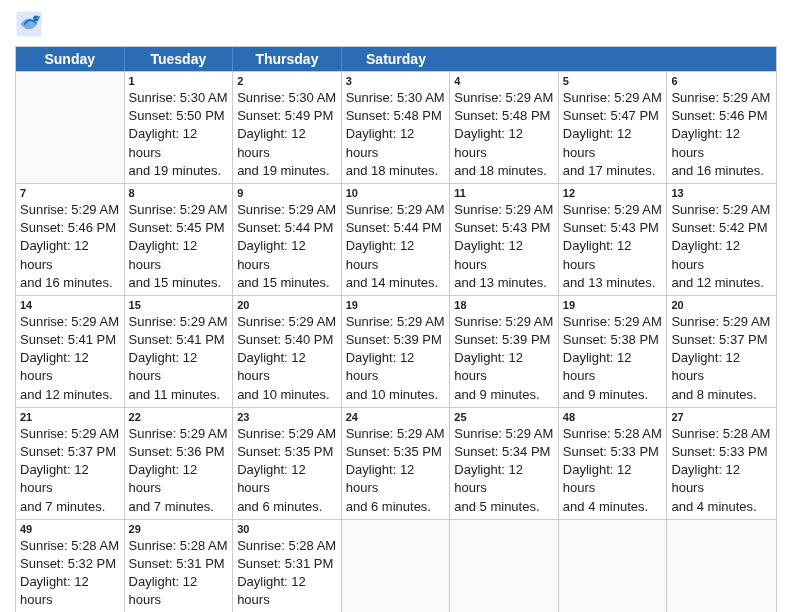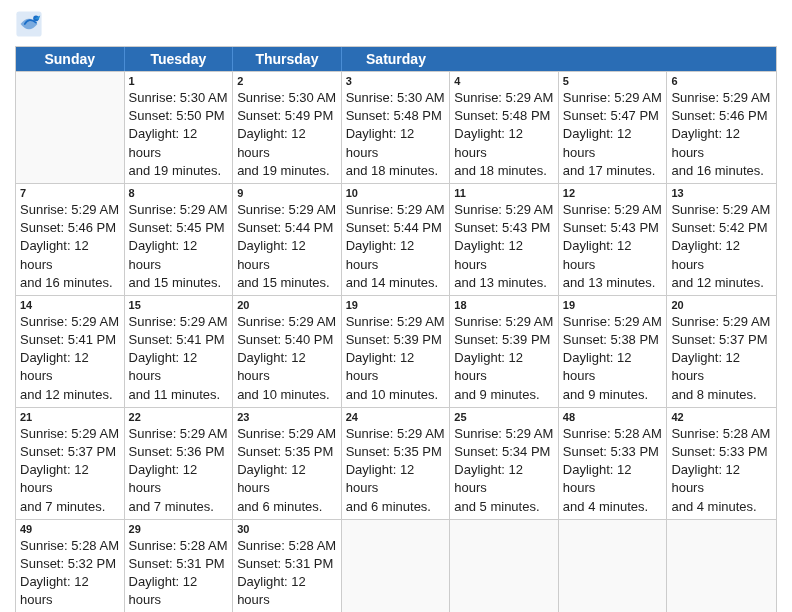--- a/index.html
+++ b/index.html
@@ -244,21 +244,21 @@
           </div>
           <div class="cal-cell">
             <span class="day-num">25</span>
             <div class="cell-text">Sunrise: 5:29 AM<br>Sunset: 5:34 PM<br>Daylight: 12 hours<br>and 5 minutes.</div>
           </div>
           <div class="cal-cell">
             <span class="day-num">48</span>
             <div class="cell-text">Sunrise: 5:28 AM<br>Sunset: 5:33 PM<br>Daylight: 12 hours<br>and 4 minutes.</div>
           </div>
           <div class="cal-cell">
-            <span class="day-num">42</span>
+            <span class="day-num">27</span>
             <div class="cell-text">Sunrise: 5:28 AM<br>Sunset: 5:33 PM<br>Daylight: 12 hours<br>and 4 minutes.</div>
           </div>
         </div>
         <div class="cal-row">
           <div class="cal-cell">
             <span class="day-num">49</span>
             <div class="cell-text">Sunrise: 5:28 AM<br>Sunset: 5:32 PM<br>Daylight: 12 hours<br>and 3 minutes.</div>
           </div>
           <div class="cal-cell">
             <span class="day-num">29</span>

